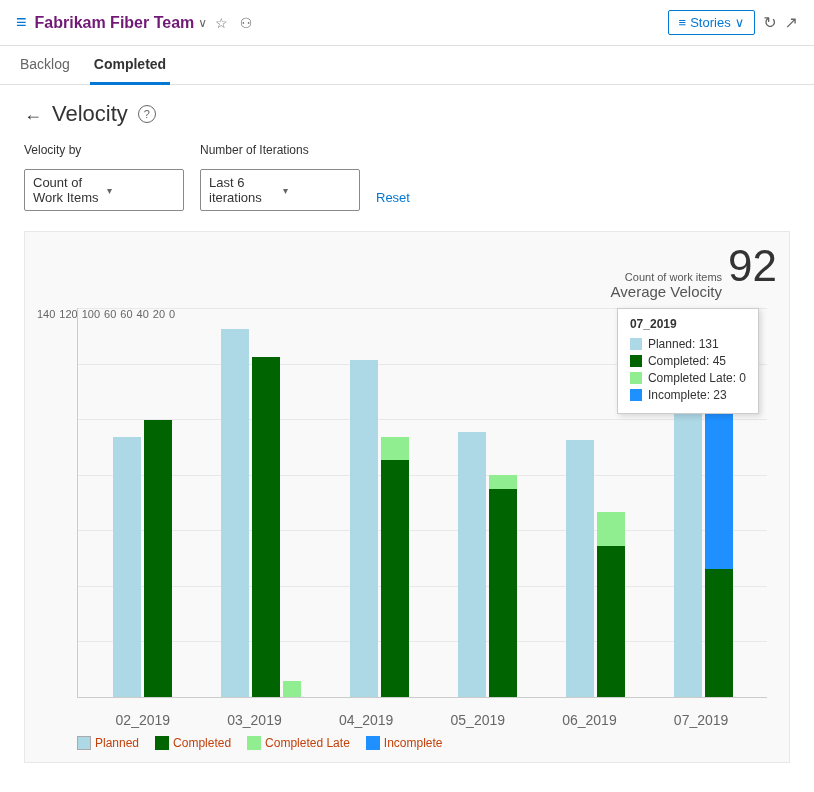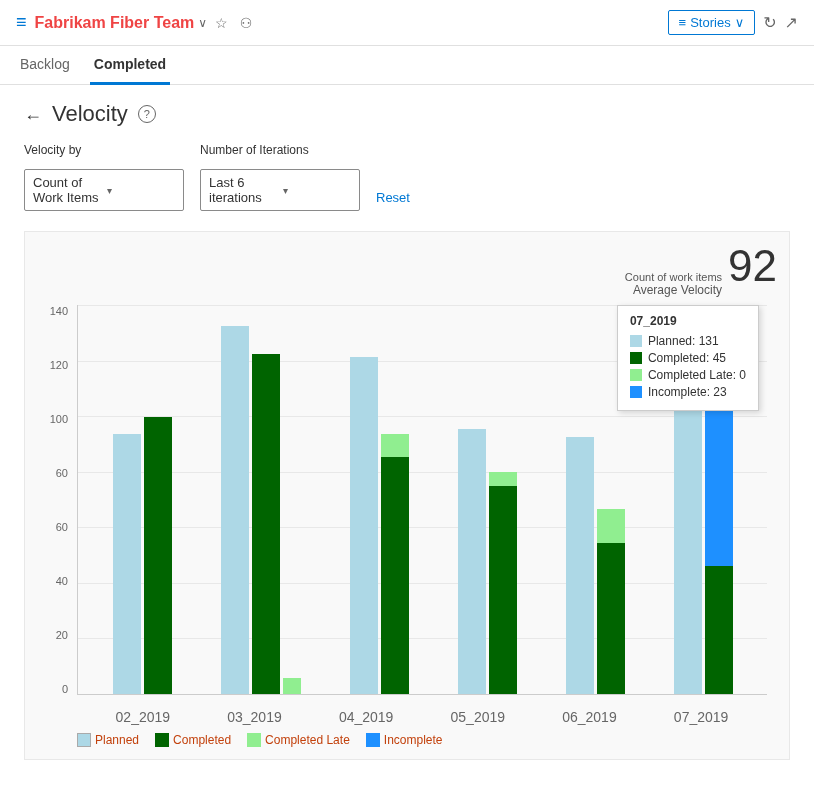--- a/index.html
+++ b/index.html
@@ -1,20 +1,20 @@
 <!DOCTYPE html>
 <html><head>
   <meta charset="utf-8">
   <style>
     * { box-sizing: border-box; margin: 0; padding: 0; }
     body { font-family: "Segoe UI", Arial, sans-serif; background: #fff; width: 814px; height: 792px; overflow: hidden; font-size: 13px; color: #333; }
     
     .header { display: flex; align-items: center; padding: 10px 16px; border-bottom: 1px solid #e0e0e0; }
     .header-icon { margin-right: 8px; color: #0078d4; font-size: 18px; }
-    .team-name { font-size: 16px; font-weight: 600; color: #ef4444; }
+    .team-name { font-size: 16px; font-weight: 600; color: #701a75; }
     .chevron-down { color: #666; margin-left: 4px; font-size: 12px; }
     .header-icons { display: flex; gap: 12px; margin-left: 8px; color: #666; font-size: 14px; }
     .right-header { margin-left: auto; display: flex; align-items: center; gap: 8px; }
     .stories-btn { display: flex; align-items: center; gap: 4px; color: #0078d4; border: 1px solid #0078d4; padding: 4px 10px; border-radius: 2px; font-size: 13px; cursor: pointer; }
     .icon-btn { color: #666; font-size: 16px; cursor: pointer; background: none; border: none; }
 
     .nav-tabs { display: flex; padding: 0 16px; border-bottom: 1px solid #e0e0e0; gap: 16px; }
     .nav-tab { padding: 10px 4px; font-size: 14px; cursor: pointer; color: #666; border-bottom: 3px solid transparent; margin-bottom: -1px; }
     .nav-tab.active { color: #333; border-bottom: 3px solid #0078d4; font-weight: 600; }
 
@@ -30,21 +30,21 @@
     .dropdown { display: flex; align-items: center; border: 1px solid #8a8a8a; padding: 5px 8px; border-radius: 2px; cursor: pointer; background: #fff; font-size: 13px; gap: 6px; min-width: 160px; }
     .dropdown span { flex: 1; }
     .dropdown .caret { color: #666; font-size: 10px; }
     .reset-link { color: #0078d4; cursor: pointer; font-size: 13px; margin-bottom: 6px; }
 
     .chart-container { background: #f9f9f9; border: 1px solid #e8e8e8; padding: 12px; position: relative; }
     .chart-top { display: flex; justify-content: flex-end; align-items: flex-start; margin-bottom: 8px; }
     .velocity-stat { text-align: right; }
 
     .chart-area { position: relative; width: 100%; height: 420px; }
-    .y-axis { position: absolute; left: 0; top: 0; bottom: 30px; width: 35px; display: flex; flex-direction: column; justify-content: space-between; }
+    .y-axis { position: absolute; left: 0; top: 0; bottom: 30px; width: 35px; display: flex; flex-direction: row; justify-content: space-between; }
     .y-label { font-size: 11px; color: #666; text-align: right; padding-right: 4px; }
     .chart-inner { position: absolute; left: 40px; right: 10px; top: 0; bottom: 30px; border-left: 1px solid #ccc; border-bottom: 1px solid #ccc; }
     .grid-lines { position: absolute; left: 0; right: 0; top: 0; bottom: 0; }
     .grid-line { position: absolute; left: 0; right: 0; border-top: 1px solid #e8e8e8; }
     .bars-area { position: absolute; left: 0; right: 0; top: 0; bottom: 0; display: flex; align-items: flex-end; justify-content: space-around; padding: 0 10px; }
     .bar-group { display: flex; align-items: flex-end; gap: 3px; position: relative; }
     .bar { width: 28px; border-radius: 0; }
     .x-labels { position: absolute; left: 40px; right: 10px; bottom: 0; display: flex; justify-content: space-around; padding: 0 10px; }
     .x-label { font-size: 14px; color: #666; text-align: center; }
 
@@ -108,21 +108,21 @@
     </div>
     <span class="reset-link">Reset</span>
   </div>
 
   <div class="chart-container">
     <div class="chart-top">
       <div class="velocity-stat">
         <div style="display:flex; align-items:baseline; justify-content:flex-end;">
           <div style="text-align:right; margin-right:6px;">
             <div style="font-size:11px; color:#555;">Count of work items</div>
-            <div style="font-size:12px; color:#555;">Average Velocity</div>
+            <div style="font-size:15px; color:#555;">Average Velocity</div>
           </div>
           <div style="font-size:44px; font-weight:300; color:#333; line-height:1;">92</div>
         </div>
       </div>
     </div>
 
     <div class="chart-area">
 
       <div class="y-axis">
         <span class="y-label">140</span>

